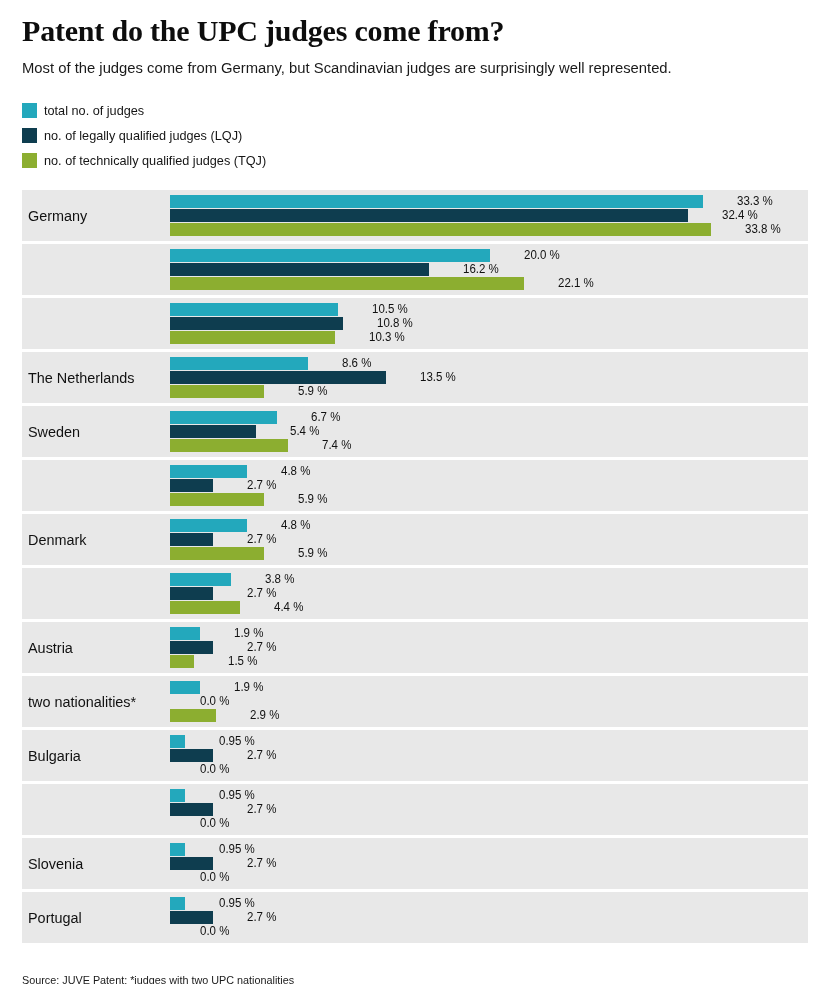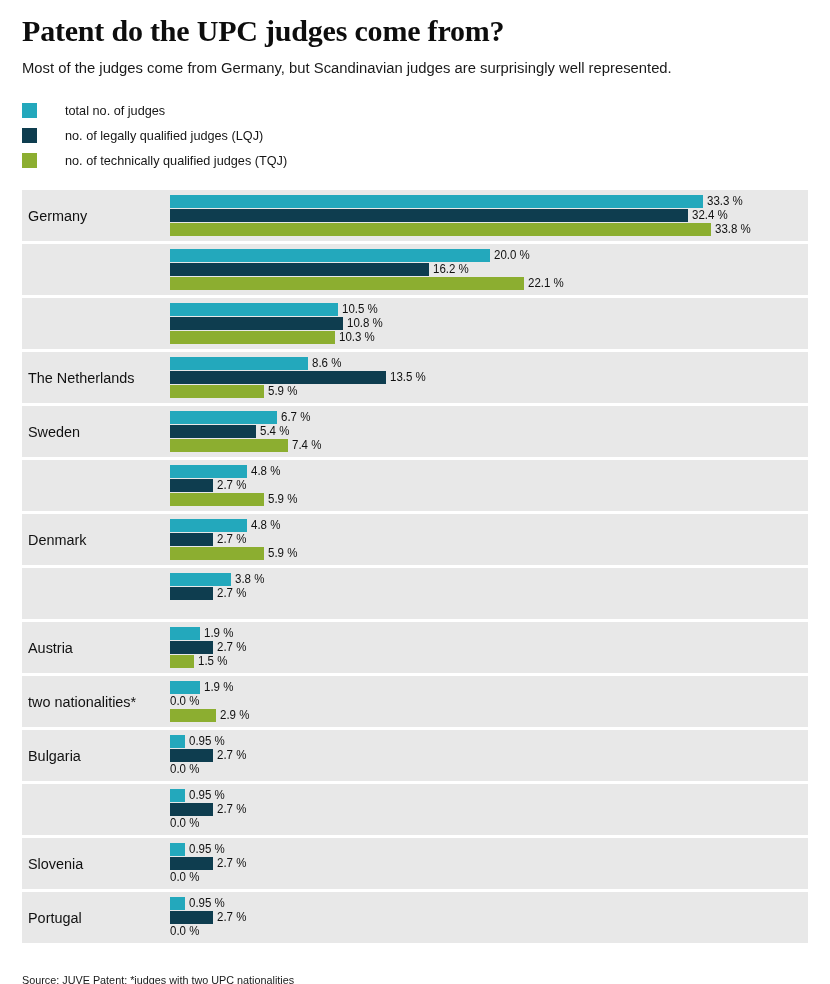--- a/index.html
+++ b/index.html
@@ -50,21 +50,20 @@
   
   .legend {
     margin-top: 24px;
     margin-bottom: 0;
   }
   .legend-row {
     display: flex;
     align-items: center;
     height: 16px;
     margin-bottom: 9px;
-    gap: 21px;
   }
   .legend-swatch {
     width: 15px;
     height: 15px;
     flex: 0 0 15px;
     margin-right: 7px;
   }
   .legend-label {
     font-size: 13.5px;
     line-height: 15px;
@@ -114,20 +113,21 @@
     height: 51px;
     padding-top: 5px;
     box-sizing: border-box;
   }
   .bar-line {
     position: relative;
     height: 13px;
     margin-bottom: 1px;
     display: flex;
     align-items: center;
+    gap: 30px;
   }
   .bar {
     height: 13px;
     flex: 0 0 auto;
   }
   .bar-value {
     font-size: 12.5px;
     line-height: 13px;
     color: #111111;
     margin-left: 4px;
@@ -302,20 +302,24 @@
       <div class="row">
         <div class="bars">
           <div class="bar-line">
             <div class="bar" style="background: rgb(35, 168, 188); width: 60.8px;"></div>
             <div class="bar-value">3.8 %</div>
           </div>
           <div class="bar-line">
             <div class="bar" style="background: rgb(14, 61, 79); width: 43.2px;"></div>
             <div class="bar-value">2.7 %</div>
           </div>
+          <div class="bar-line">
+            <div class="bar" style="background: rgb(140, 174, 48); width: 70.4px;"></div>
+            <div class="bar-value">4.4 %</div>
+          </div>
         </div>
       </div>
       <div class="row">
         <div class="row-label">
           <span>Austria</span>
         </div>
         <div class="bars">
           <div class="bar-line">
             <div class="bar" style="background: rgb(35, 168, 188); width: 30.4px;"></div>
             <div class="bar-value">1.9 %</div>

